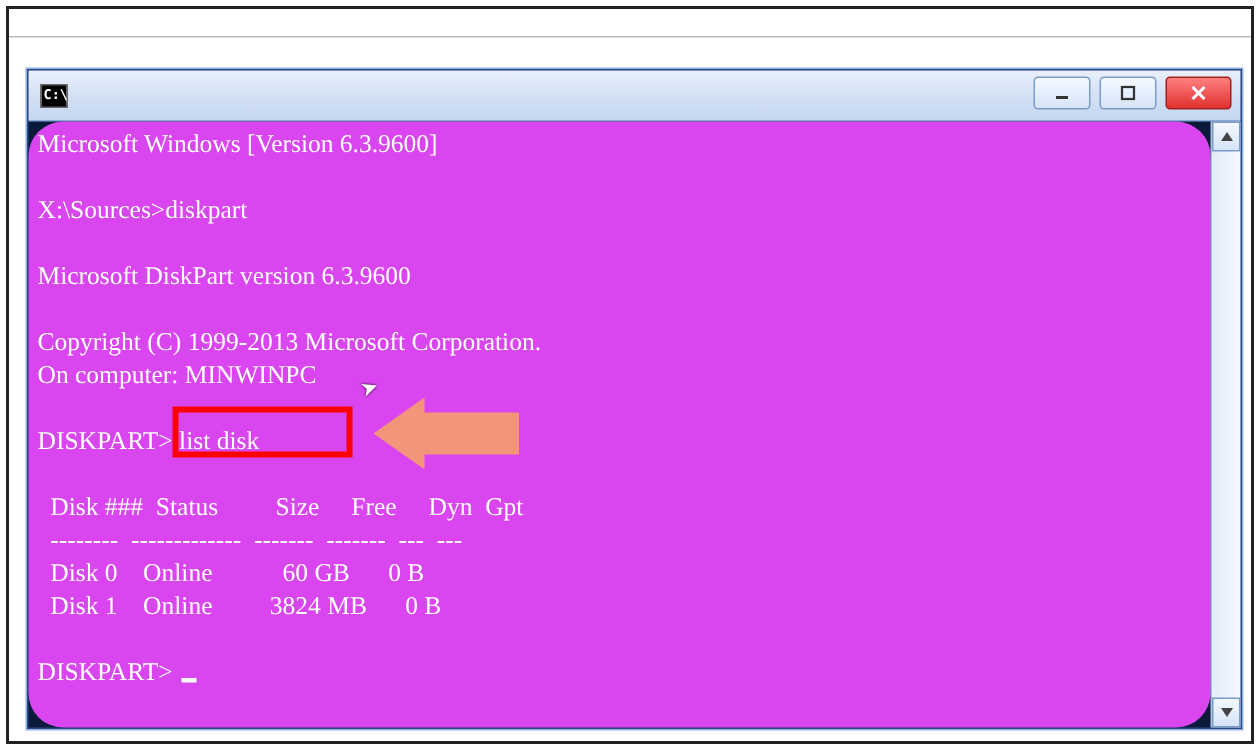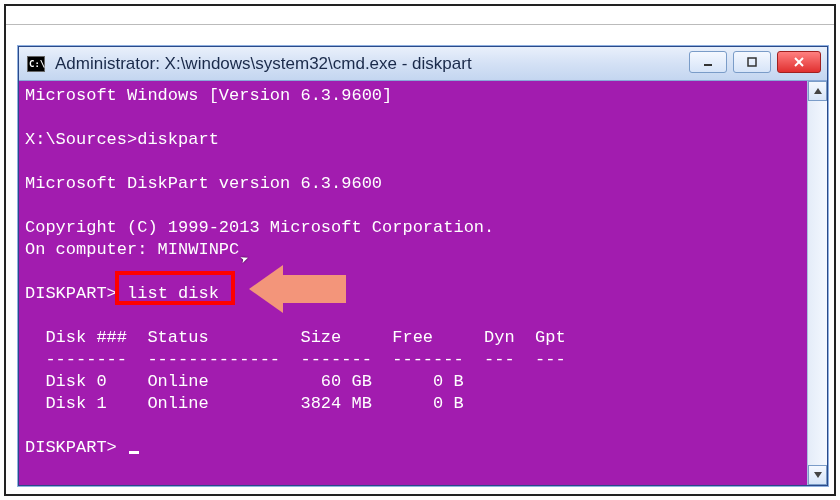--- a/index.html
+++ b/index.html
@@ -98,30 +98,31 @@
   }
   .client {
     position: absolute;
     left: 0;
     top: 34px;
     right: 0;
     bottom: 0;
     display: flex;
   }
   .terminal {
-    background: #a21caf;
+    background: #d946ef;
     flex: 1;
     color: #fff;
-    font-family: Liberation Mono, monospace;
+    font-family: Liberation Serif, serif;
     font-size: 17px;
     line-height: 22px;
     padding: 4px 6px;
     white-space: pre;
     position: relative;
     overflow: hidden;
+    border-radius: 23px;
   }
   .scrollbar {
     width: 20px;
     background: linear-gradient(to right, #e4ecf8, #f4f8ff);
     border-left: 1px solid #aac0e0;
     position: relative;
   }
   .scroll-arrow {
     position: absolute;
     left: 0;
@@ -180,21 +181,20 @@
 </head>
 <body>
 
 <div class="outer-border">
   <div class="divider"></div>
 
   <div class="window">
 
     <div class="titlebar">
       <div class="titlebar-icon">C:\</div>
-      <div class="titlebar-text">Administrator: X:\windows\system32\cmd.exe - diskpart</div>
       <div class="winbuttons">
         <div class="winbtn min">
           <svg width="12" height="12" viewBox="0 0 12 12">
               <rect x="2" y="8" width="8" height="2" fill="#333"></rect>
             </svg>
         </div>
         <div class="winbtn max">
           <svg width="12" height="12" viewBox="0 0 12 12">
               <rect x="2" y="2" width="8" height="8" fill="none" stroke="#333" stroke-width="1.5"></rect>
             </svg>

